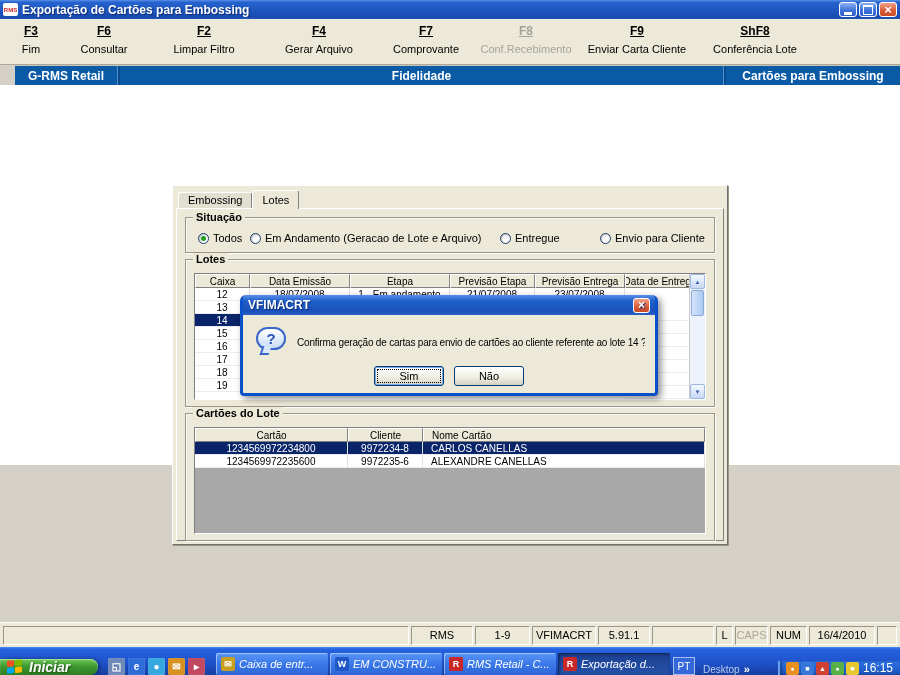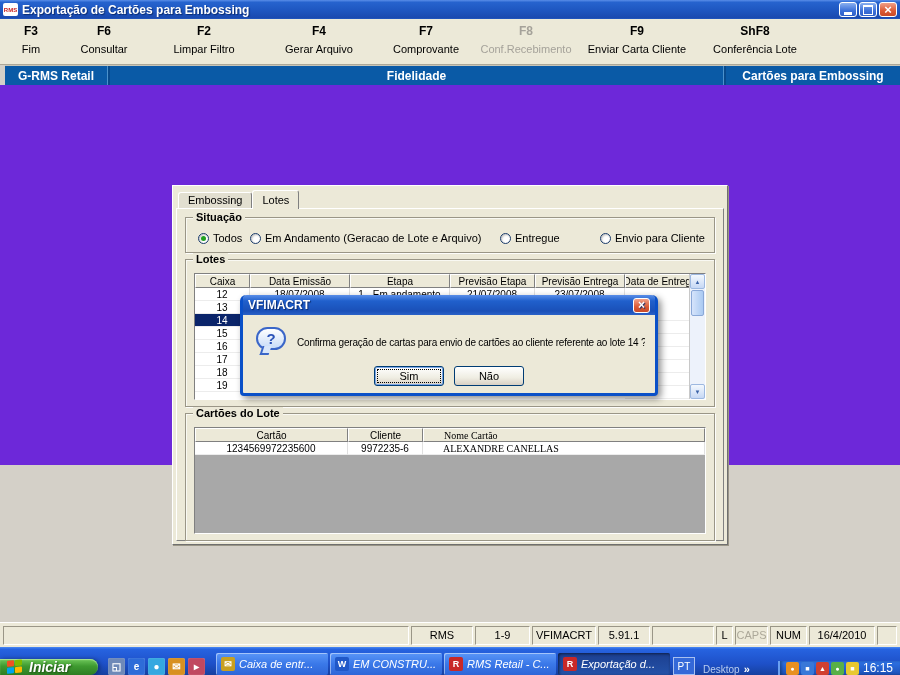--- a/index.html
+++ b/index.html
@@ -21,34 +21,34 @@
   .win-btn.close-button{background:linear-gradient(180deg,#F0A088,#DC5A34 60%,#C84A28);}
   .win-btn.close-button::after{content:"×";color:#fff;font-size:13px;font-weight:bold;line-height:1;}
 
   
   .toolbar{position:absolute;top:19px;left:0;right:0;height:46px;background:#ECE9D8;
     border-bottom:1px solid #ACA899;display:flex;align-items:flex-start;padding:4px 2px 0;}
   .tb-item{text-align:center;padding-top:1px;}
   .tb-item:nth-child(1){width:58px}.tb-item:nth-child(2){width:88px}.tb-item:nth-child(3){width:112px}
   .tb-item:nth-child(4){width:118px}.tb-item:nth-child(5){width:96px}.tb-item:nth-child(6){width:104px}
   .tb-item:nth-child(7){width:118px}.tb-item:nth-child(8){width:118px}
-  .tb-key{font-weight:bold;font-size:12px;margin-bottom:5px;}
+  .tb-key{font-weight:bold;font-size:12px;margin-bottom:5px;text-decoration:underline;}
   .tb-label{font-size:11px;white-space:nowrap;}
   .tb-item.disabled{color:#A5A29A;}
 
   
-  .navbar{position:absolute;top:65px;left:5px;right:0;height:20px;background:#0A5AA6;display:flex;
+  .navbar{position:absolute;top:65px;left:15px;right:0;height:20px;background:#0A5AA6;display:flex;
     align-items:center;color:#fff;font-weight:bold;font-size:12px;border-top:1px solid #C8C5B8;}
   .nav-left{width:102px;text-align:center;}
   .nav-sep{width:3px;height:100%;background:#084A8C;border-left:1px solid #4C92CC;}
   .nav-center{flex:1;text-align:center;}
   .nav-right{width:174px;text-align:center;}
 
   
-  .client{position:absolute;top:85px;left:0;right:0;height:380px;background:#6d28d9;}
+  .client{position:absolute;top:85px;left:0;right:0;height:380px;background:#ffffff;}
 
   .panel{position:absolute;left:172px;top:100px;width:556px;height:360px;background:#ECE9D8;
     border:1px solid;border-color:#FFFFFF #6F6F6F #6F6F6F #FFFFFF;box-shadow:1px 1px 0 #9A9687;padding:3px;}
 
   .tabs{display:flex;align-items:flex-end;height:19px;padding-left:2px;position:relative;z-index:2;}
   .tab{height:16px;padding:1px 9px 0;font-size:11px;border:1px solid #808080;border-bottom:none;
     border-top-color:#fff;border-left-color:#fff;border-radius:3px 3px 0 0;background:#E2DFD0;cursor:default;}
   .tab.active{height:19px;margin-bottom:-1px;padding-top:3px;background:#ECE9D8;}
   .tabpage{position:relative;height:calc(100% - 19px);border:1px solid;border-color:#FFFFFF #808080 #808080 #FFFFFF;
     background:#ECE9D8;padding:8px 8px 4px;}
@@ -78,21 +78,21 @@
     display:flex;align-items:center;justify-content:center;overflow:hidden;white-space:nowrap;flex:none;}
   .tr{display:flex;height:13px;flex:none;}
   .td{font-size:10px;display:flex;align-items:center;justify-content:center;overflow:hidden;
     white-space:nowrap;flex:none;border-right:1px solid #E0E0E0;border-bottom:1px solid #ECECEC;}
   .cartoes .td{background:#fff;}
   .tr.sel .td{background:#0A246A;color:#fff;}
   .lotes .c0{width:55px}.lotes .c1{width:100px}.lotes .c2{width:100px}
   .lotes .c3{width:85px}.lotes .c4{width:90px}.lotes .c5{width:70px}
   .lotes .td.c5{justify-content:flex-end;padding-right:4px;margin-top:32px;}
   .cartoes .c0{width:153px}.cartoes .c1{width:75px}.cartoes .c2{flex:1;}
-  .cartoes .th.c2,.cartoes .td.c2{justify-content:flex-start;padding-left:20px;font-family:Liberation Serif, serif;}
+  .cartoes .th.c2,.cartoes .td.c2{justify-content:flex-start;padding-left:8px;}
 
   .vscroll{width:16px;flex:none;display:flex;flex-direction:column;background:#EDF2FB;border-left:1px solid #C8C8C8;}
   .sb-btn{height:15px;flex:none;background:linear-gradient(180deg,#F4F8FE,#C6D8F4);border:1px solid #9DB8E0;
     border-radius:2px;display:flex;align-items:center;justify-content:center;}
   .sb-btn.up::after{content:"▲";font-size:6px;color:#3A62A8;}
   .sb-btn.down::after{content:"▼";font-size:6px;color:#3A62A8;}
   .sb-thumb{height:26px;flex:none;margin:1px;background:linear-gradient(90deg,#D6E4FB,#AACAF2);
     border:1px solid #8AA8D8;border-radius:2px;}
   .sb-track{flex:1;}
 
@@ -352,20 +352,25 @@
       <div class="groupbox gb-cartoes">
         <span class="gb-title">Cartões do Lote</span>
         <div class="grid cartoes">
           <div class="grid-main">
             <div class="thead">
                 <div class="th c0">Cartão</div>
                 <div class="th c1">Cliente</div>
                 <div class="th c2">Nome Cartão</div>
               </div>
             <div class="tbody">
+                <div class="tr sel">
+                  <div class="td c0">1234569972234800</div>
+                  <div class="td c1">9972234-8</div>
+                  <div class="td c2">CARLOS CANELLAS</div>
+                </div>
                 <div class="tr">
                   <div class="td c0">1234569972235600</div>
                   <div class="td c1">9972235-6</div>
                   <div class="td c2">ALEXANDRE CANELLAS</div>
                 </div>
               </div>
           </div>
         </div>
       </div>
 

